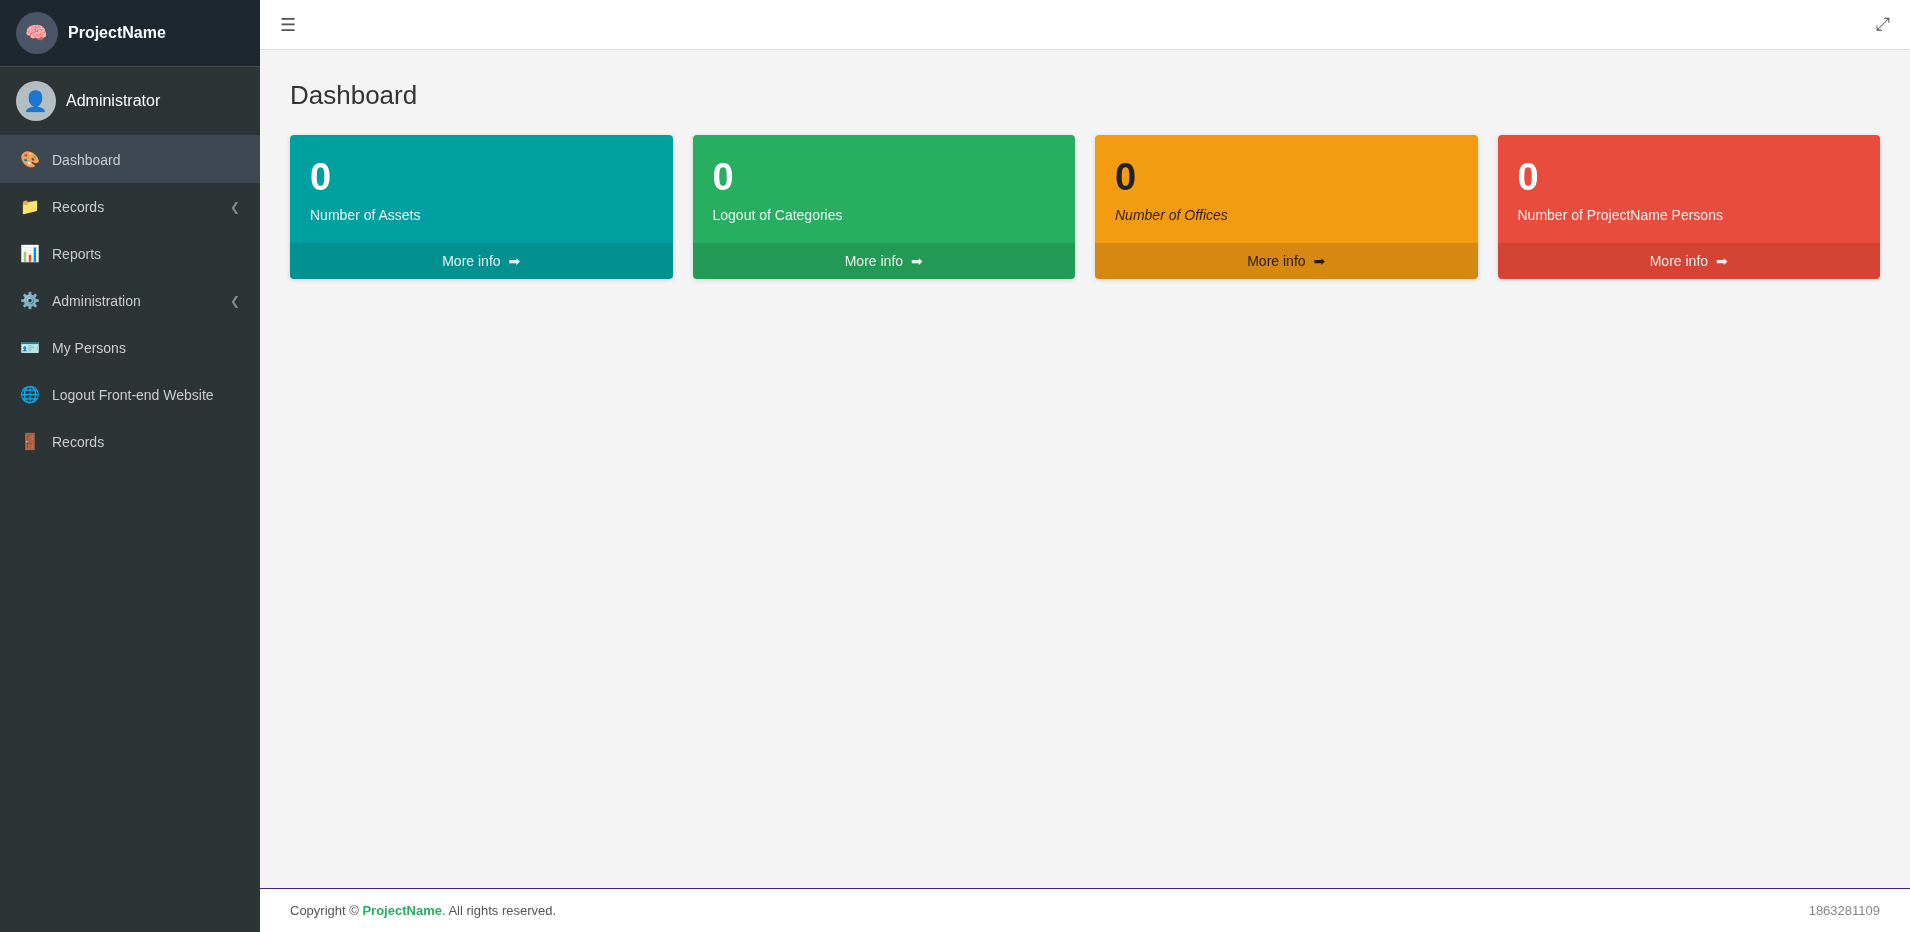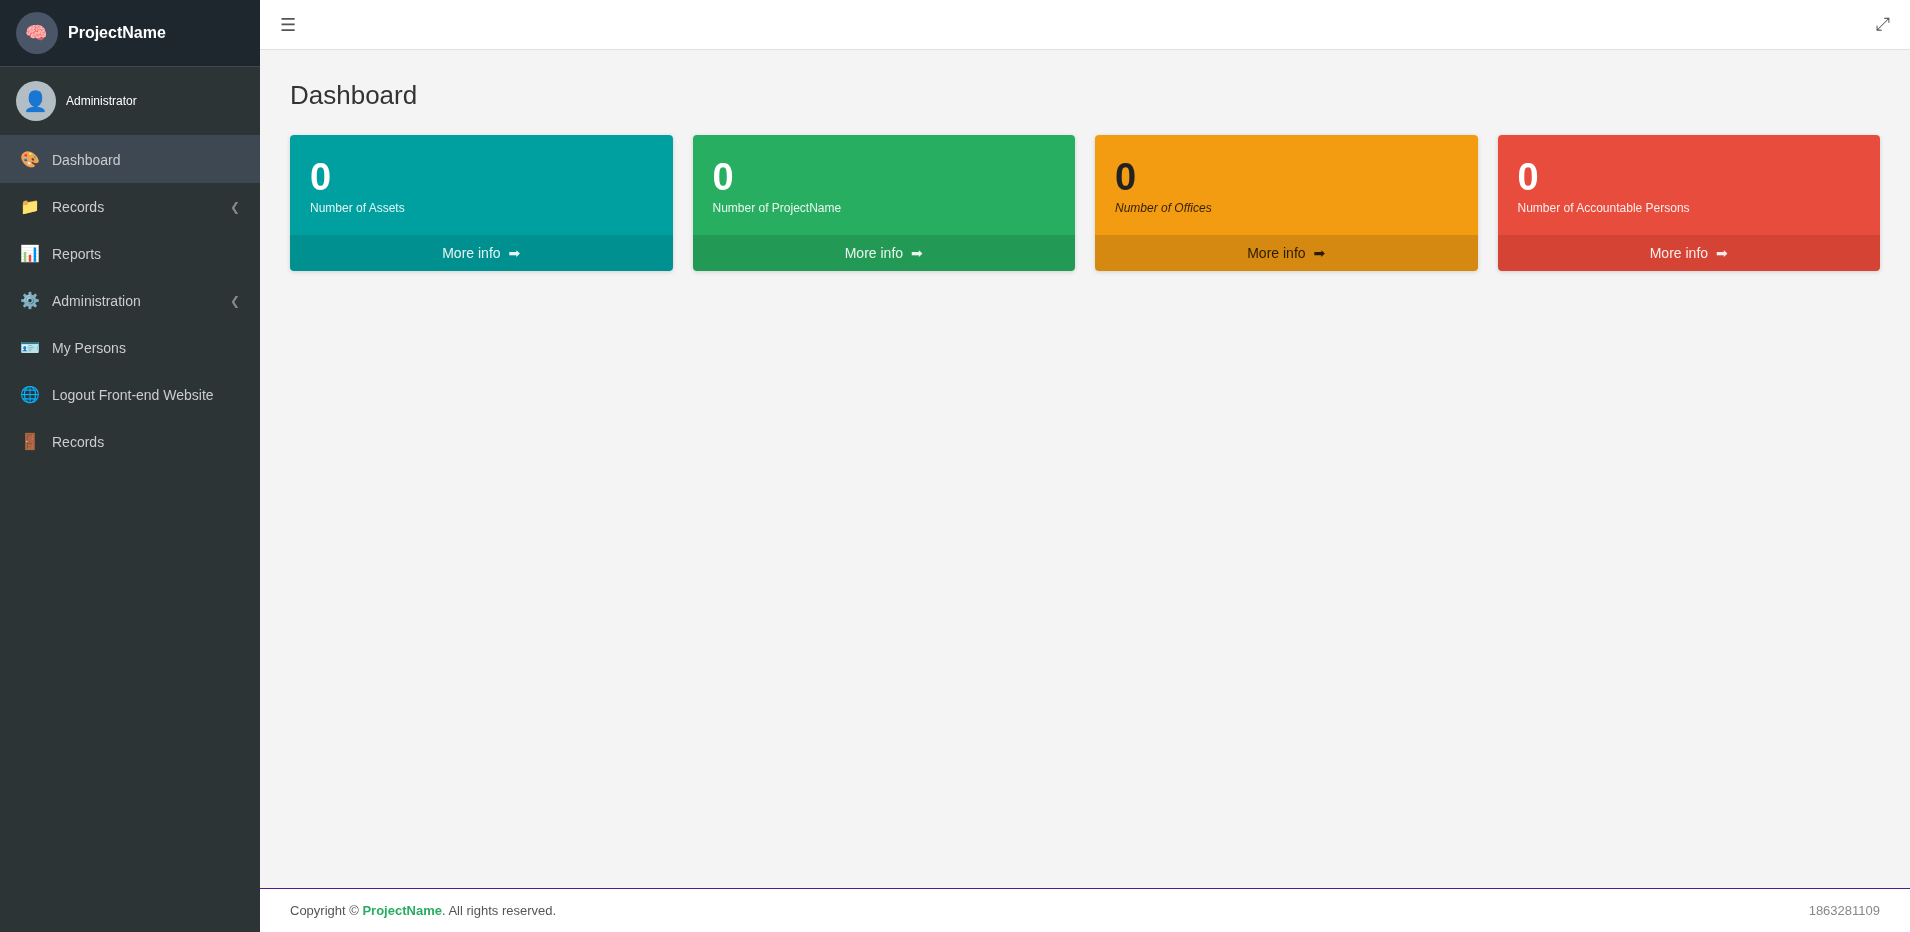--- a/index.html
+++ b/index.html
@@ -44,21 +44,21 @@
       padding: 14px 16px;
       border-bottom: 1px solid #3d4852;
     }
     #user-avatar {
       width: 40px; height: 40px; border-radius: 50%;
       background: #b2bec3;
       display: flex; align-items: center; justify-content: center;
       font-size: 20px; color: #2d3436;
       overflow: hidden;
     }
-    #user-name { color: #fff; font-size: 12px; }
+    #user-name { color: #fff; font-size: 16px; }
 
     .nav-item {
       display: flex;
       align-items: center;
       gap: 12px;
       padding: 14px 20px;
       color: #ccc;
       cursor: pointer;
       font-size: 14px;
       transition: background 0.2s;
@@ -118,22 +118,23 @@
     .card-body {
       padding: 20px;
     }
     .card-count {
       font-size: 38px;
       font-weight: bold;
       color: #fff;
       line-height: 1.2;
     }
     .card-label {
-      font-size: 12px;
+      font-size: 14px;
       color: rgba(255,255,255,0.9);
+      margin-top: 6px;
     }
     .card-footer {
       padding: 10px 32px;
       display: flex;
       align-items: center;
       justify-content: center;
       gap: 8px;
       color: rgba(255,255,255,0.9);
       font-size: 14px;
       cursor: pointer;
@@ -254,21 +255,21 @@
         </div>
         <div class="card-footer">
           <span>More info</span>
           <span class="arrow-icon">➡</span>
         </div>
       </div>
 
       <div class="dashboard-card card-green">
         <div class="card-body">
           <div class="card-count">0</div>
-          <div class="card-label">Number of ProjectName</div>
+          <div class="card-label">Logout of Categories</div>
         </div>
         <div class="card-footer">
           <span>More info</span>
           <span class="arrow-icon">➡</span>
         </div>
       </div>
 
       <div class="dashboard-card card-yellow">
         <div class="card-body">
           <div class="card-count">0</div>
@@ -276,21 +277,21 @@
         </div>
         <div class="card-footer">
           <span>More info</span>
           <span class="arrow-icon">➡</span>
         </div>
       </div>
 
       <div class="dashboard-card card-red">
         <div class="card-body">
           <div class="card-count">0</div>
-          <div class="card-label">Number of Accountable Persons</div>
+          <div class="card-label">Number of ProjectName Persons</div>
         </div>
         <div class="card-footer">
           <span>More info</span>
           <span class="arrow-icon">➡</span>
         </div>
       </div>
 
     </div>
   </div>
 

